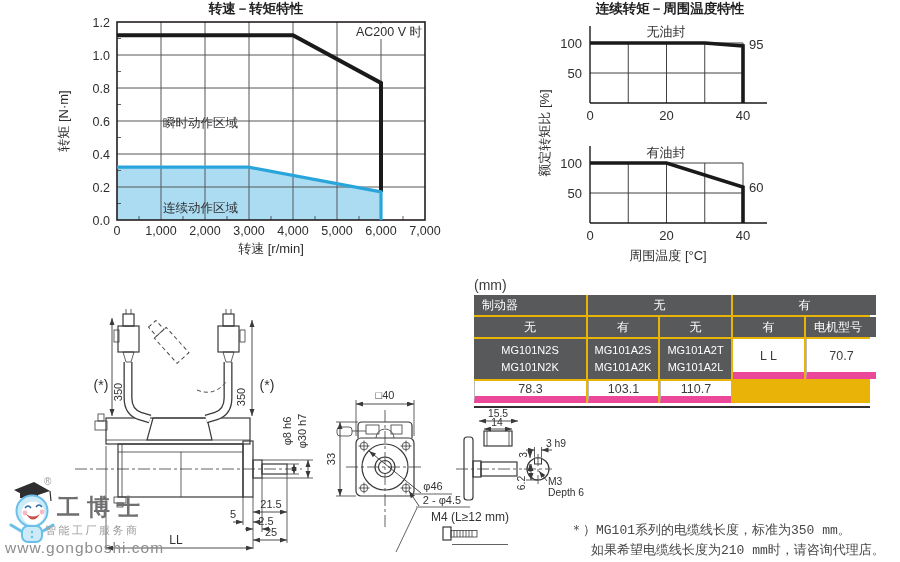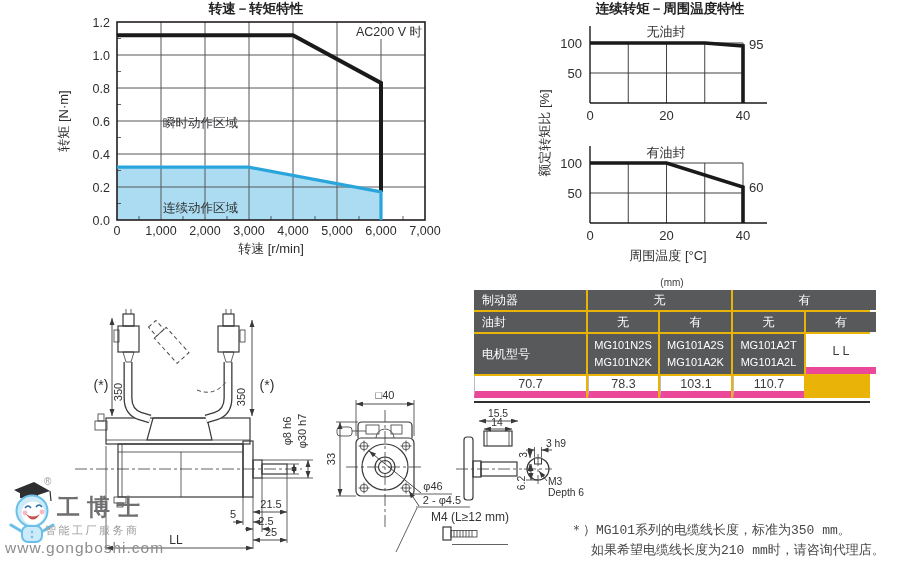--- a/index.html
+++ b/index.html
@@ -20,21 +20,21 @@
   
   .ol{fill:none;stroke:#3a3a3c;stroke-width:1.2;}
   .thin{fill:none;stroke:#3a3a3c;stroke-width:0.8;}
   .dim{fill:none;stroke:#3a3a3c;stroke-width:0.9;}
   .cl{fill:none;stroke:#3a3a3c;stroke-width:0.8;stroke-dasharray:12 3 3 3;}
   .dsh{fill:none;stroke:#4a4a4c;stroke-width:1;stroke-dasharray:4 3;}
   .cableo{fill:none;stroke:#3a3a3c;stroke-width:9;}
   .cablei{fill:none;stroke:#ffffff;stroke-width:6.4;}
   
   .tbl-wrap{position:absolute;left:474px;top:277px;width:396px;}
-  .tbl-unit{text-align:center;font-size:10px;color:#3b3b3d;margin-bottom:2px;}
+  .tbl-unit{text-align:left;font-size:14px;color:#3b3b3d;margin-bottom:2px;}
   .tbl{display:grid;grid-template-columns:112px 70px 71px 71px 70px;
        grid-template-rows:20px 20px 40px 22px;gap:2px;background:#eab308;}
   .th{background:#58595b;color:#fff;font-size:12px;display:flex;
       align-items:center;justify-content:center;}
   .th.lab{justify-content:flex-start;padding-left:8px;}
   .s2{grid-column:2/4;} .s2b{grid-column:4/6;}
   .model{flex-direction:column;line-height:1.55;font-size:11px;}
   .td{background:#fff;color:#3b3b3d;font-size:12.5px;display:flex;align-items:center;
       justify-content:center;border-bottom:7px solid #ec4899;}
   .td.lab{justify-content:center;}
@@ -151,21 +151,20 @@
     <text class="tk2" x="259" y="192">60</text>
   </svg>
 
   <div class="tbl-wrap">
     <div class="tbl-unit">(mm)</div>
     <div class="tbl">
       <div class="th lab">制动器</div>
       <div class="th s2">无</div>
       <div class="th s2b">有</div>
 
-      <div class="th lab">油封</div>
       <div class="th">无</div>
       <div class="th">有</div>
       <div class="th">无</div>
       <div class="th">有</div>
 
       <div class="th lab">电机型号</div>
       <div class="th model">
         <span>MG101N2S</span>
         <span>MG101N2K</span>
       </div>

